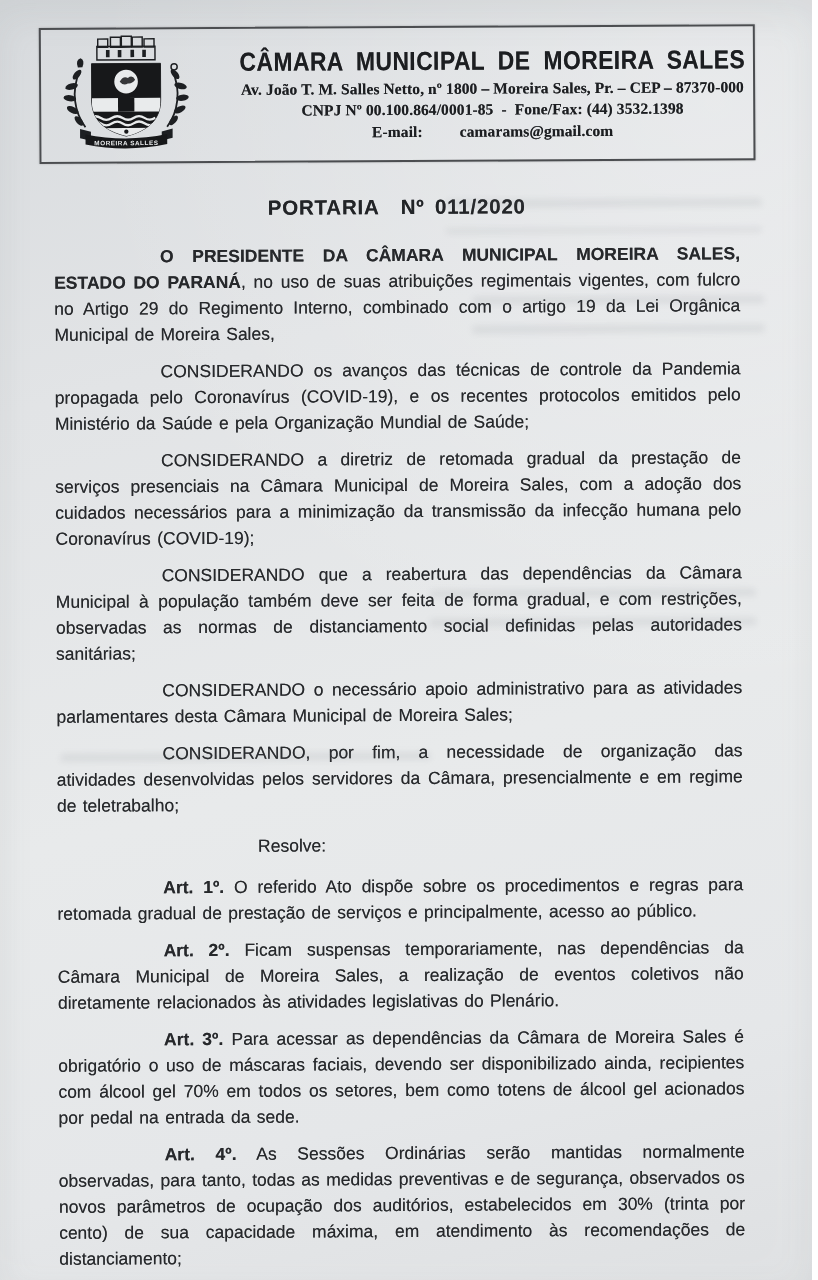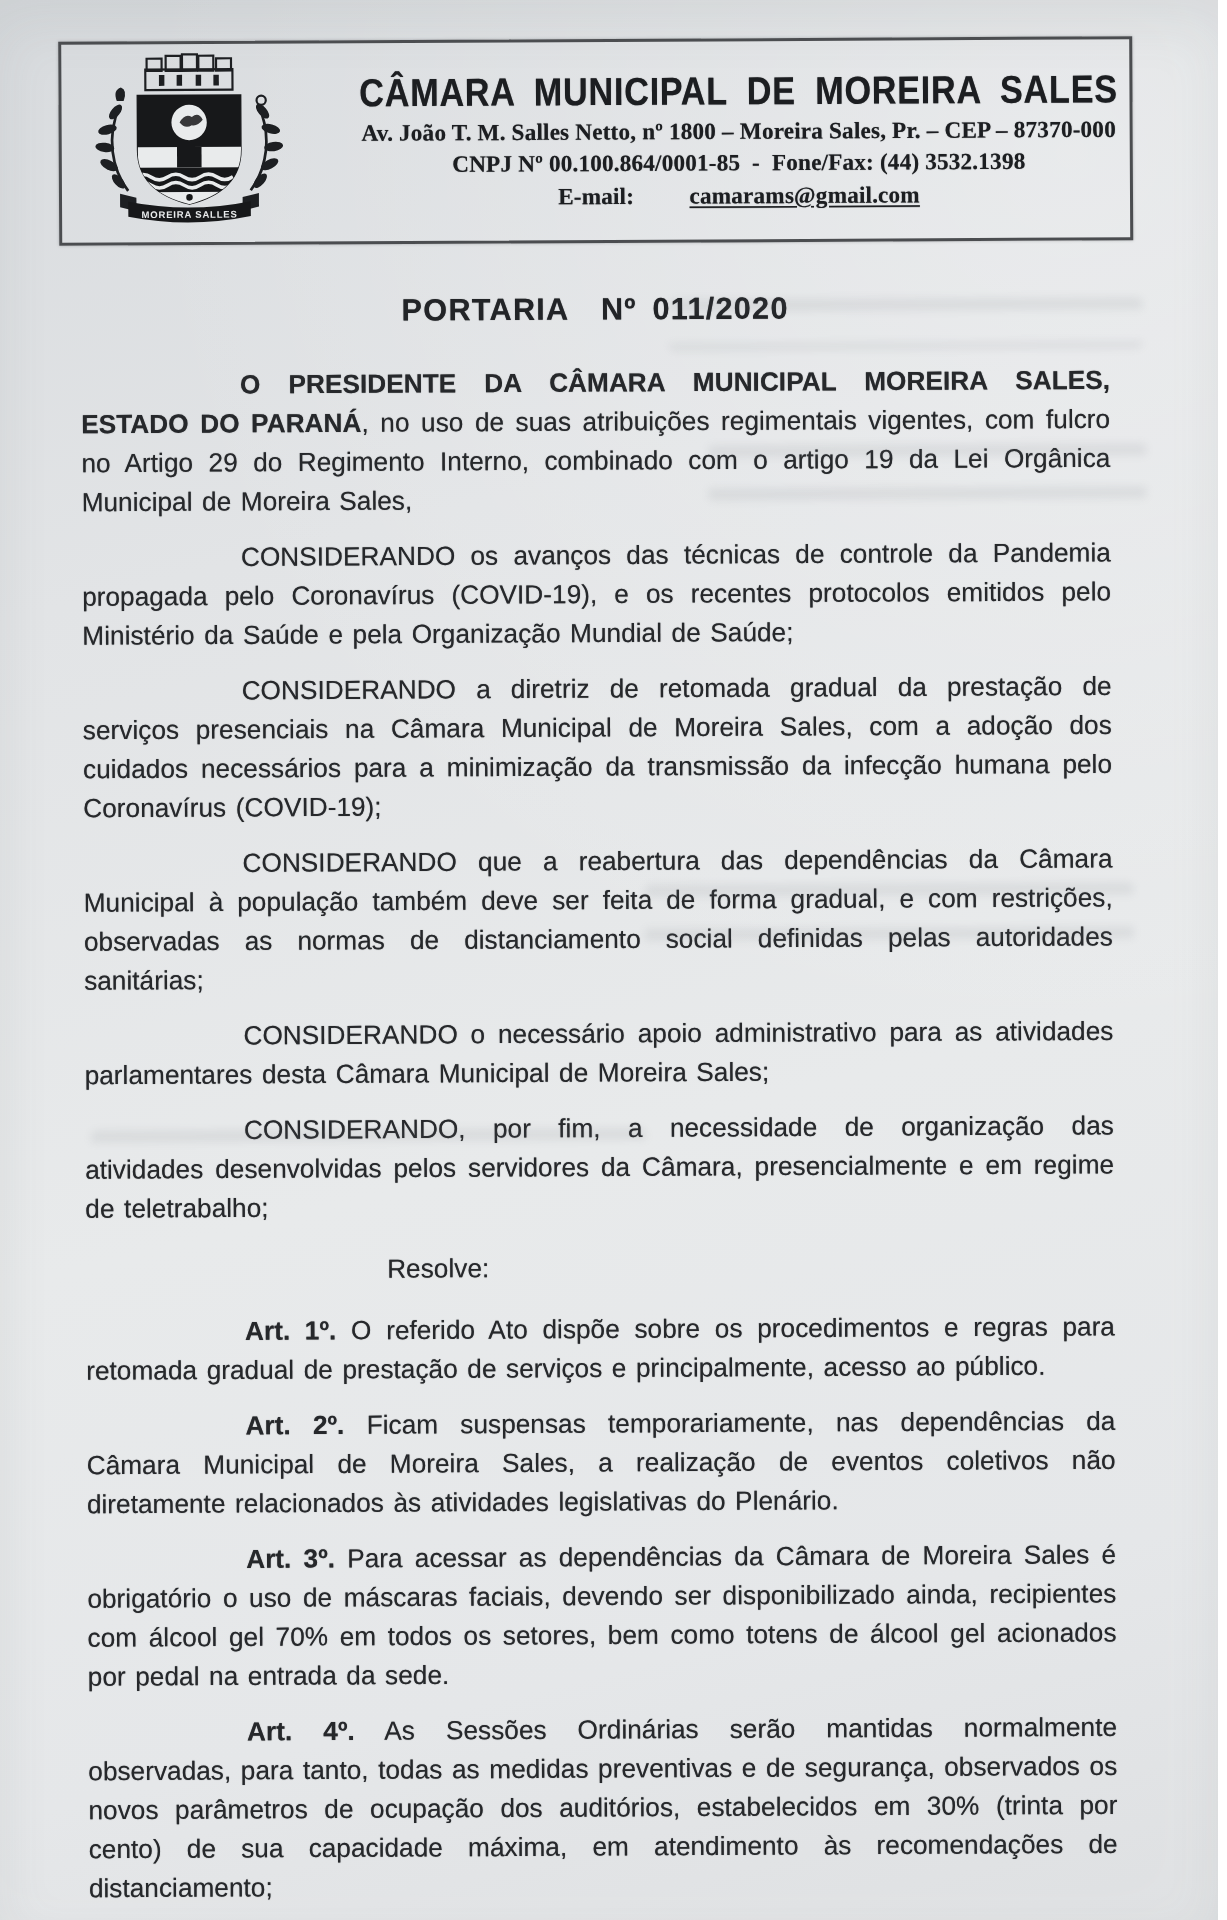--- a/index.html
+++ b/index.html
@@ -42,21 +42,21 @@
     letter-spacing: 0.5px; word-spacing: 7px;
     transform: scaleX(0.88);
     white-space: nowrap;
     margin-bottom: 2px;
   }
   .addr {
     font-family: "Liberation Serif", serif;
     font-weight: 700; font-size: 15.5px; line-height: 21.5px;
     letter-spacing: 0.1px;
   }
-  .email-value { text-decoration: underline; text-underline-offset: 2px; margin-left: 33px; }
+  .email-value { text-underline-offset: 2px; margin-left: 33px; }
 
   
   .doc-title {
     margin: 33px 0 23px 0;
     text-align: center;
     font-size: 20.5px; font-weight: 700;
     letter-spacing: 0.8px; word-spacing: 4px;
     color: #222427;
   }
 

